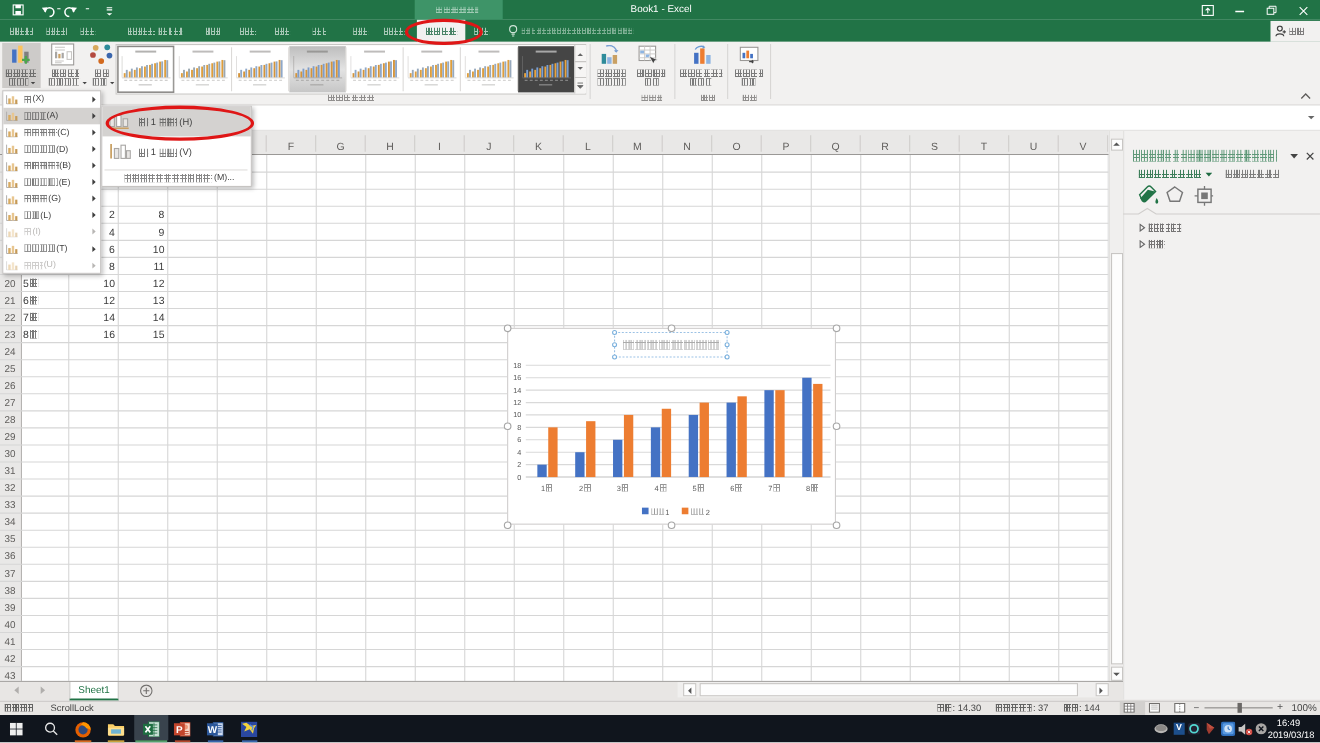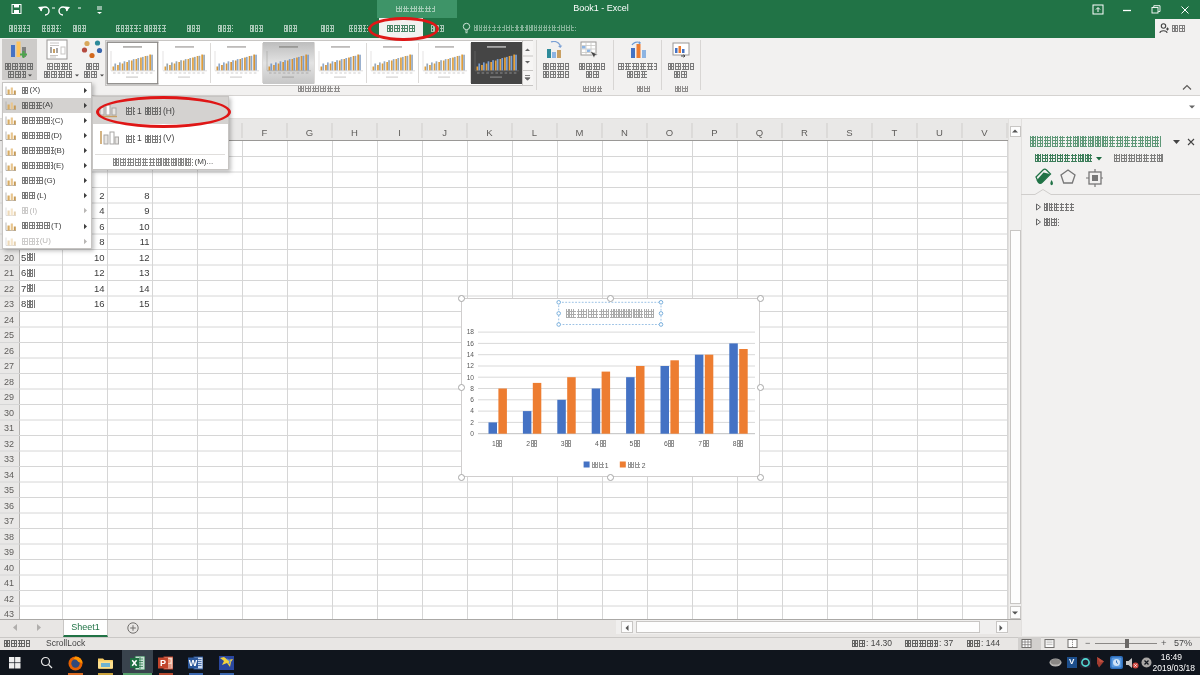--- a/index.html
+++ b/index.html
@@ -698,21 +698,21 @@
       <path d="M1 3 h9 M1 5.7 h9 M4 .5 v8 M7 .5 v8" stroke="#716f6d" stroke-width=".7"></path>
       <rect x="24" y="0.5" width="9" height="8" fill="#fdfdfd" stroke="#716f6d"></rect>
       <path d="M25.5 2 h6 M25.5 3.8 h6 M25.5 5.6 h6" stroke="#a8a6a4" stroke-width=".7"></path>
       <rect x="47" y="0.5" width="9" height="8" fill="#fdfdfd" stroke="#716f6d"></rect>
       <path d="M51.5 .5 v8" stroke="#716f6d" stroke-width=".8" stroke-dasharray="1.2 1"></path>
     </svg>
 <div class="t" style="left:1085px;top:638.5px;font-size:9px;color:#555;font-weight:400;line-height:9px;">−</div>
 <div class="ab" style="left:1095px;top:642.7px;width:62px;height:1px;background:#8a8886"></div>
 <div class="ab" style="left:1125px;top:638.5px;width:3.5px;height:9px;background:#6a6866"></div>
 <div class="t" style="left:1161px;top:638.2px;font-size:9.5px;color:#555;font-weight:400;line-height:9.5px;">+</div>
-<div class="t" style="left:1174px;top:639.0px;font-size:9px;color:#444;font-weight:400;line-height:9px;">57%</div>
+<div class="t" style="left:1174px;top:639.0px;font-size:9px;color:#444;font-weight:400;line-height:9px;">100%</div>
 <div class="ab" style="left:1021px;top:118.5px;width:179px;height:517.5px;background:#f2f1f0;border-left:1px solid #e2e0de"></div>
 <i class="jp" style="left:1030px;top:135.8px;width:131px;height:11.5px;color:#217346;opacity:0.7"></i>
 <svg class="ab" style="left:1172px;top:138px" width="24" height="8" viewBox="0 0 24 8">
       <path d="M1 2 l3.5 4 3.5-4z" fill="#444"></path>
       <path d="M16 1 l6 6 m0-6 l-6 6" stroke="#444" stroke-width="1.1"></path>
     </svg>
 <i class="jp" style="left:1035px;top:154.3px;width:57px;height:7.3px;color:#1e6b41;opacity:0.85"></i>
 <svg class="ab" style="left:1095px;top:155px" width="8" height="7" viewBox="0 0 8 7">
       <path d="M1 2 l3 3.5 3-3.5z" fill="#1e6b41"></path>
     </svg>

